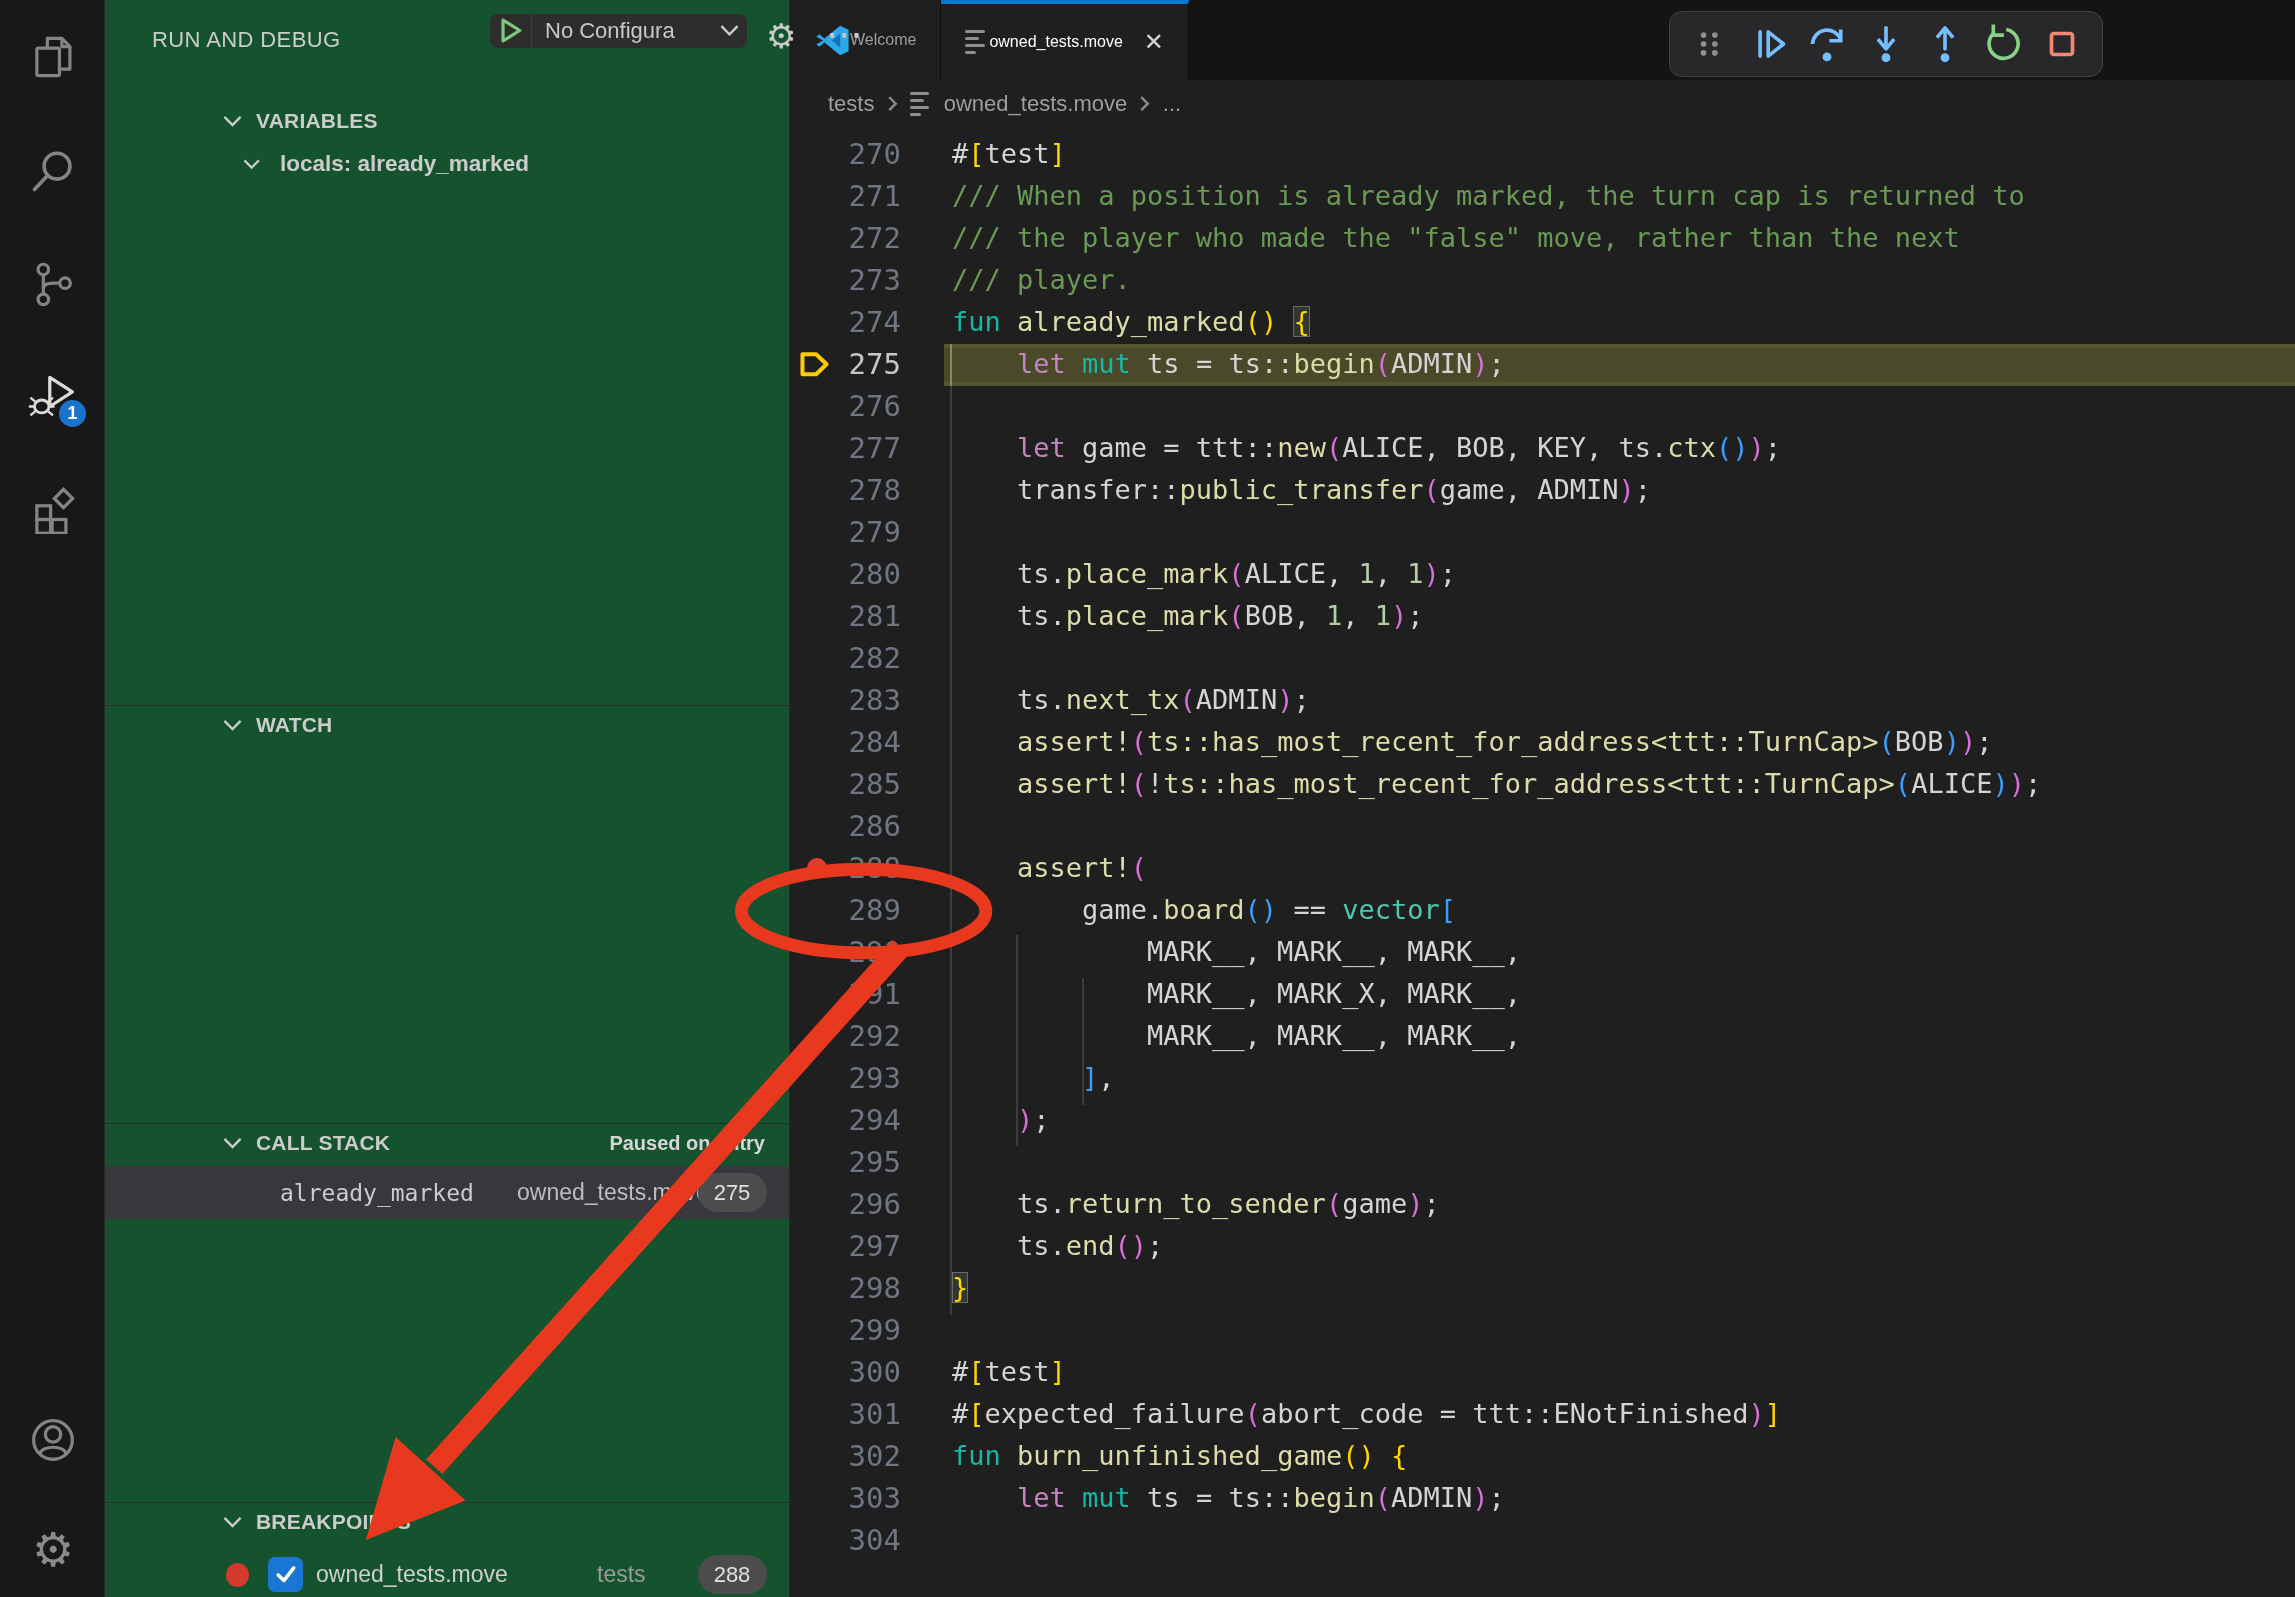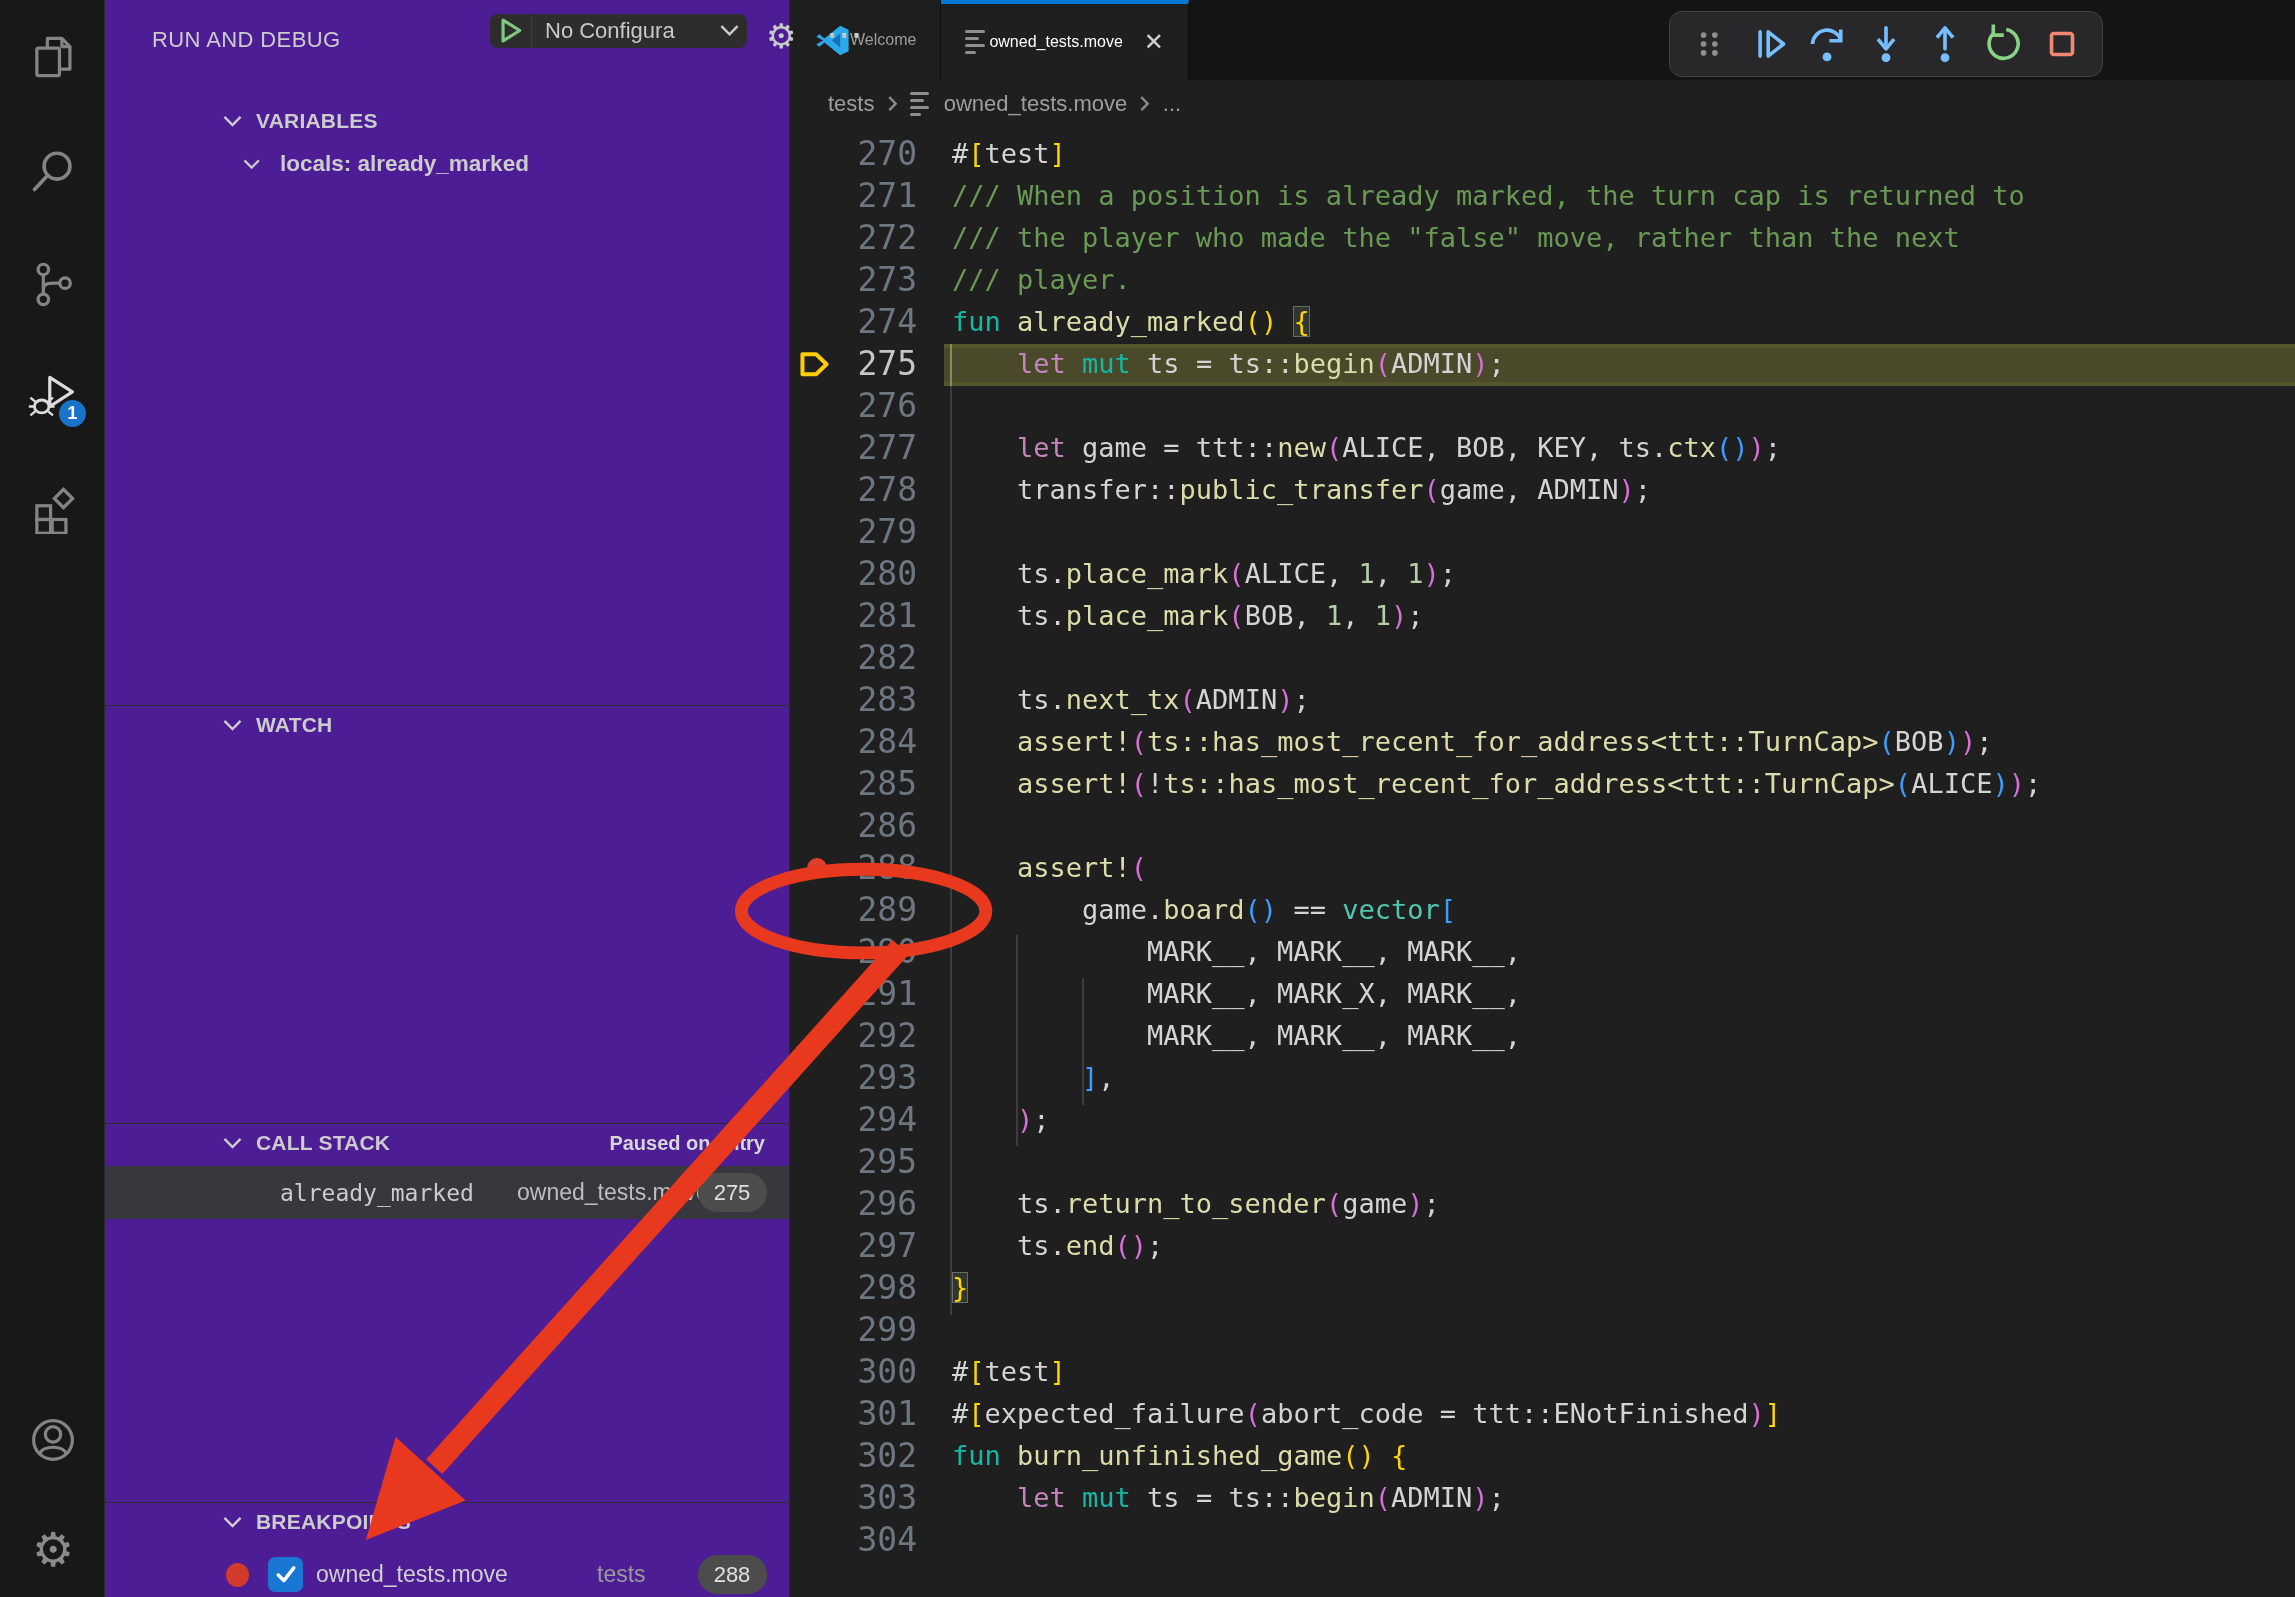--- a/index.html
+++ b/index.html
@@ -9,21 +9,21 @@
     background:#1f1f1f; font-family:"Liberation Sans", sans-serif; color:#cccccc;
     -webkit-font-smoothing:antialiased;
   }
   
   .activitybar { position:absolute; left:0; top:0; width:105px; height:100%; background:#181818; border-right:0.8px solid #2a2a2a; z-index:5; }
   .act-item { position:absolute; left:26.5px; width:53px; height:53px; display:flex; align-items:center; justify-content:center; }
   .act-item svg { display:block; }
   .act-badge { position:absolute; right:-6.4px; bottom:-4.8px; width:27px; height:27px; border-radius:50%; background:#1a73ca; color:#fff; font-size:17.7px; font-weight:bold; display:flex; align-items:center; justify-content:center; }
   .glyph-gear { font-family:"DejaVu Sans", sans-serif; color:#8a8a8a; font-size:47px; line-height:1; }
   
-  .sidebar { position:absolute; left:105px; top:0; width:685px; height:100%; background:#4c1d95; border-right:0.8px solid #2a2a2a; z-index:4; }
+  .sidebar { position:absolute; left:105px; top:0; width:685px; height:100%; background:#14532d; border-right:0.8px solid #2a2a2a; z-index:4; }
   .panel-header { position:absolute; left:0; top:0; width:100%; height:80px; display:flex; align-items:center; }
   .panel-title { position:absolute; left:47px; font-size:22px; color:#cccccc; letter-spacing:0.4px; white-space:nowrap; }
   .config-group { position:absolute; left:385px; top:13.7px; height:34px; width:257px; background:#2d2d2d; border-radius:8px; display:flex; align-items:center; overflow:hidden; }
   .config-play { width:42px; height:100%; display:flex; align-items:center; justify-content:center; border-right:0.8px solid #3c3c3c; }
   .config-label { flex:1; padding-left:13px; font-size:22px; color:#c8c8c8; white-space:nowrap; overflow:hidden; }
   .config-chevron { width:35px; display:flex; align-items:center; justify-content:center; }
   .hdr-gear { position:absolute; left:661px; top:19.3px; font-family:"DejaVu Sans", sans-serif; font-size:34px; color:#c8c8c8; line-height:1; }
   .hdr-more { position:absolute; left:721px; top:13px; font-family:"DejaVu Sans", sans-serif; font-size:37px; color:#c8c8c8; }
   .section-head { position:absolute; left:0; width:100%; height:39px; display:flex; align-items:center; border-top:0.8px solid #2b2b2b; }
   .section-head.noline { border-top:none; }
@@ -59,21 +59,21 @@
   .dbg-btn { width:42px; height:42px; display:flex; align-items:center; justify-content:center; }
   .breadcrumb { position:absolute; left:0; top:80px; right:0; height:48px; background:#1f1f1f; display:flex; align-items:center; padding-left:37px; }
   .crumb { font-size:22px; color:#9d9d9d; white-space:nowrap; }
   .crumb-sep { margin:0 11.3px; display:flex; align-items:center; }
   .breadcrumb .fileicon { margin-right:9.7px; }
   
   .codearea { position:absolute; left:0; top:129px; right:0; bottom:0; overflow:hidden; background:#1f1f1f; }
   .rows { position:absolute; left:0; top:4px; right:0; z-index:2; }
   .line { position:relative; height:42px; display:flex; }
   .gutter { position:relative; width:161px; flex:none; }
-  .lnum { position:absolute; left:16px; top:0; width:110px; height:42px; line-height:42px; text-align:right; font-family:"DejaVu Sans Mono", monospace; font-size:33px; color:#6e7681; }
+  .lnum { position:absolute; left:0; top:0; width:110px; height:42px; line-height:42px; text-align:right; font-family:"DejaVu Sans Mono", monospace; font-size:29px; color:#6e7681; }
   .line.hl .lnum { color:#c6c6c6; }
   .gut-bp { position:absolute; left:16px; top:11.3px; width:20px; height:20px; border-radius:50%; background:#e13c2c; }
   .gut-cur { position:absolute; left:8px; top:8px; }
   .codetext { white-space:pre; font-family:"DejaVu Sans Mono", monospace; font-size:27px; line-height:42px; color:#d4d4d4; }
   .tok-b{color:#d4d4d4;} .tok-c{color:#6a9955;} .tok-k{color:#14b8a6;} .tok-m{color:#c586c0;}
   .tok-f{color:#dcdcaa;} .tok-t{color:#4ec9b0;} .tok-n{color:#b5cea8;}
   .tok-y{color:#ffd602;} .tok-p{color:#d670d6;} .tok-u{color:#3b9eff;}
   .mbox { outline:1.6px solid #6a6a6a; outline-offset:-1.6px; background:#31362f; }
   .hlband { position:absolute; left:153px; right:0; height:42px; background:#4a4a2b; border-top:4px solid #55552e; border-bottom:4px solid #55552e; z-index:1; }
   .guide { position:absolute; width:1.6px; background:#3d3d3d; z-index:1; }

